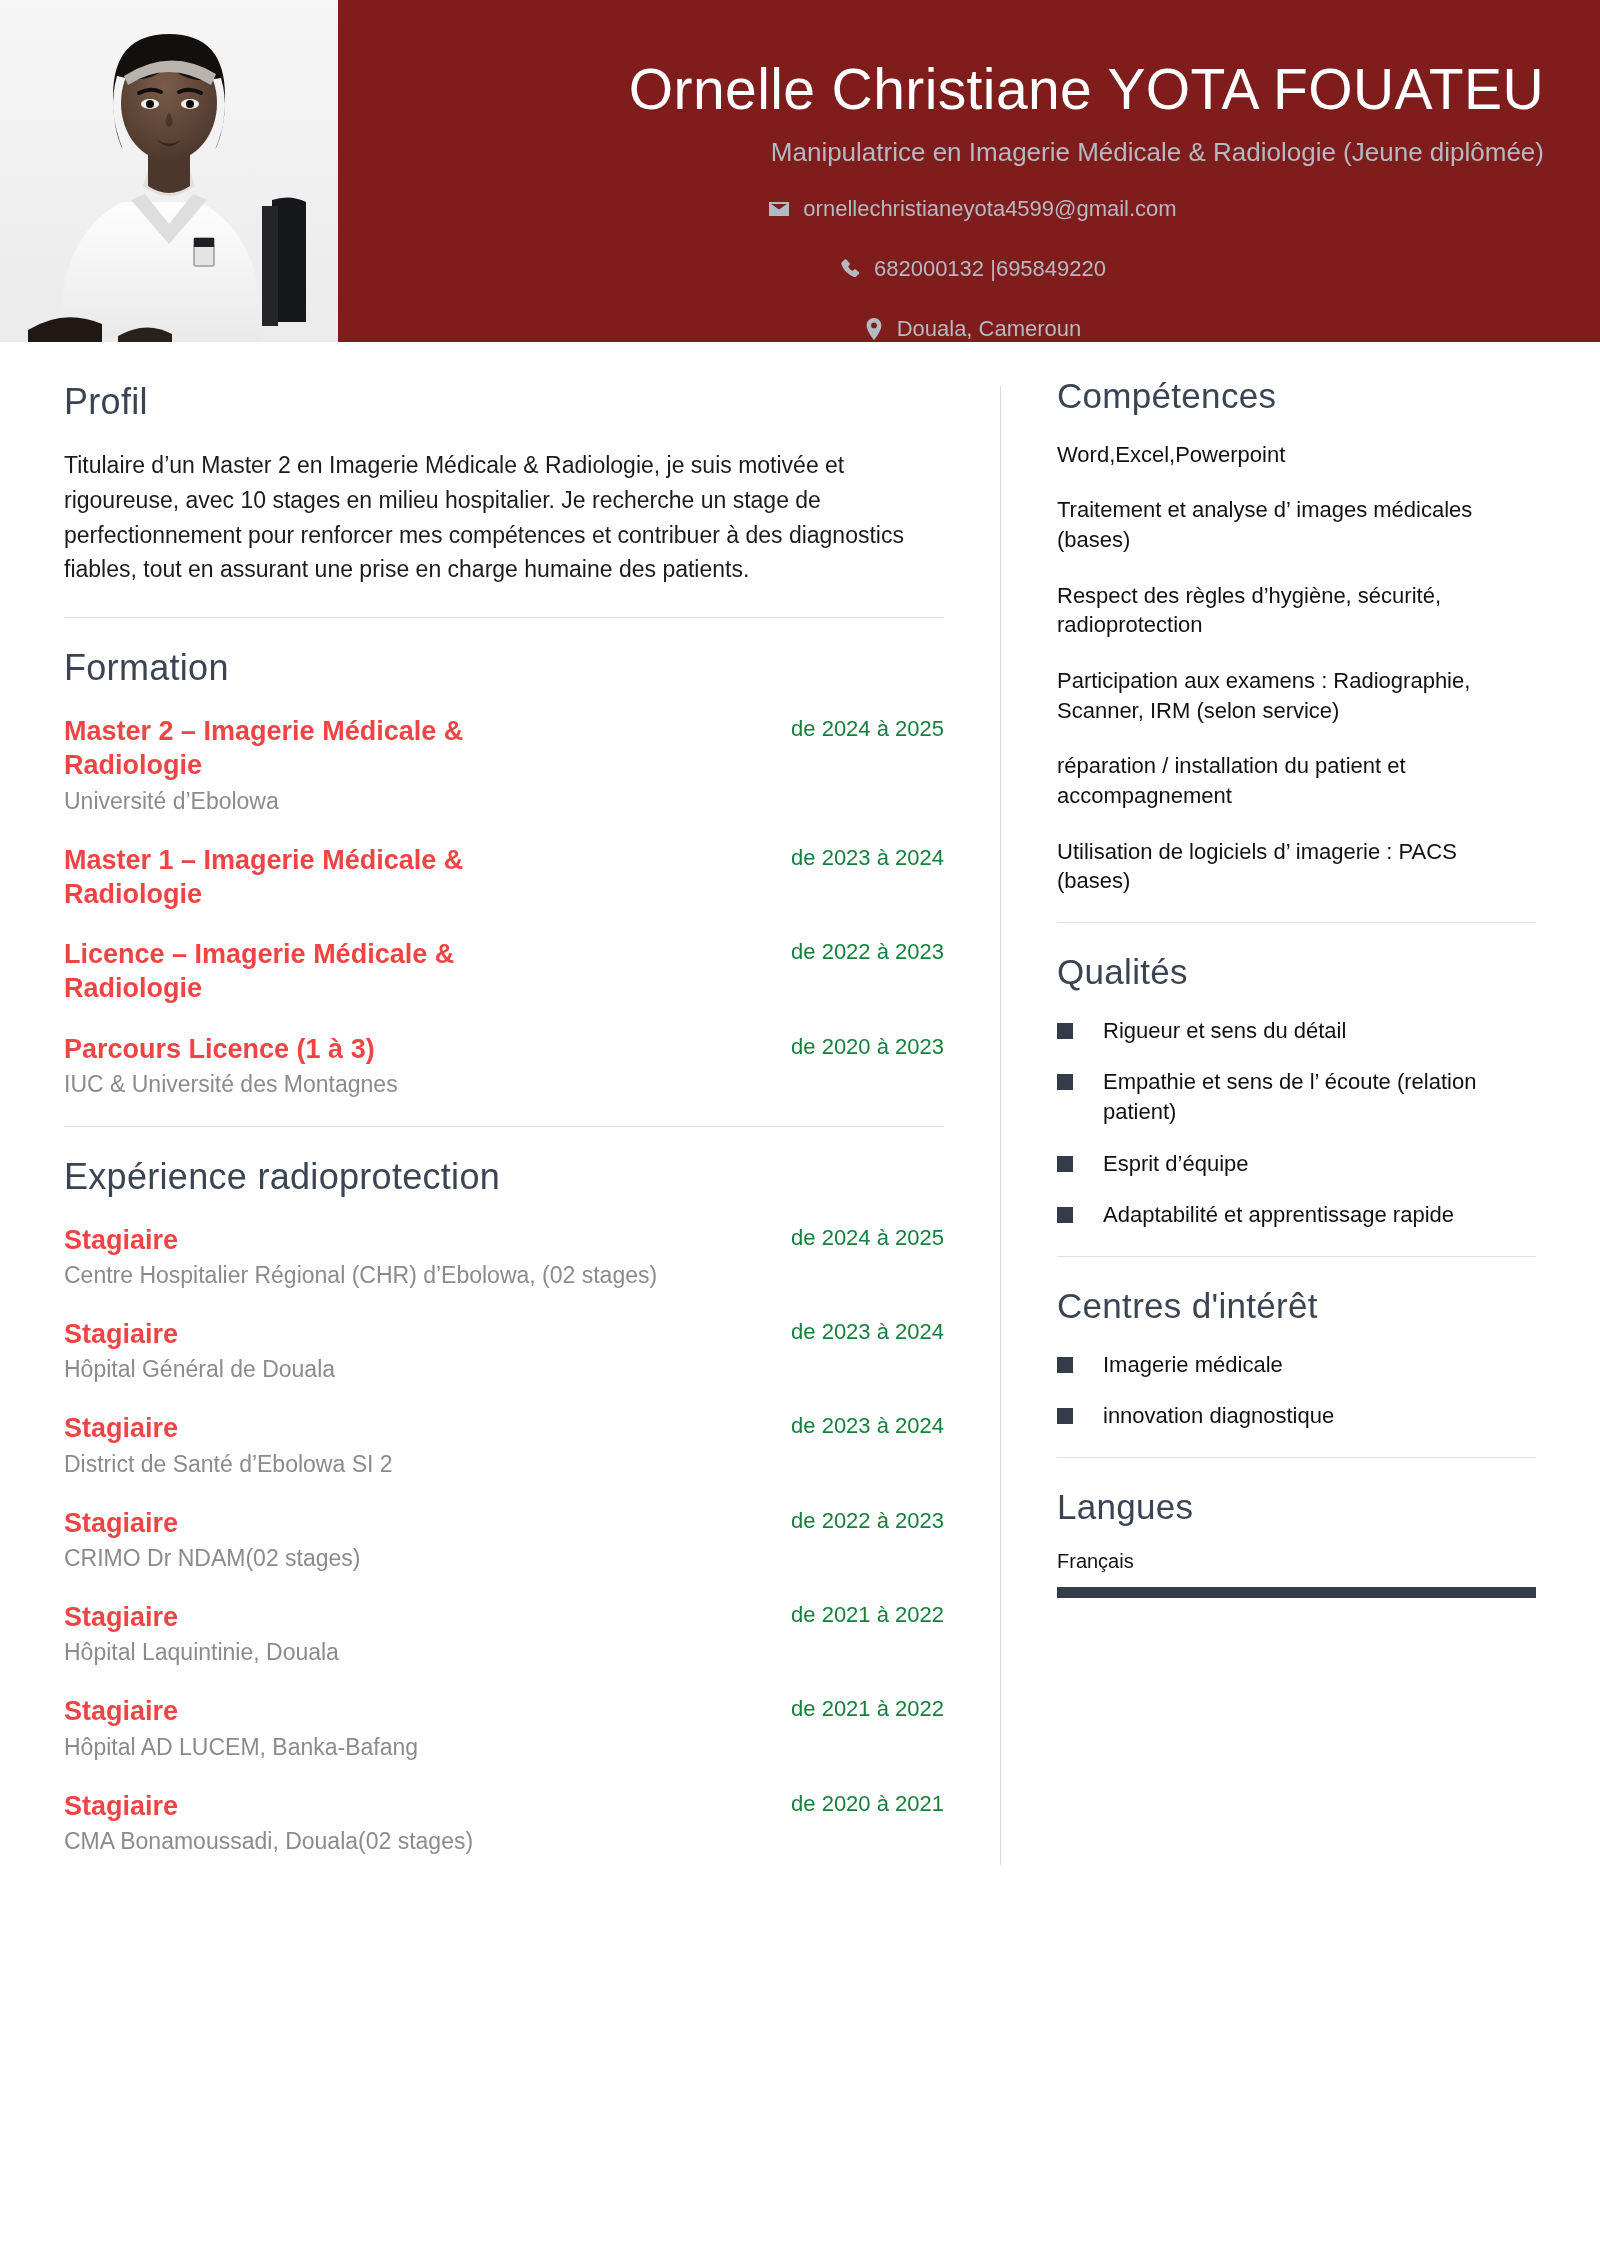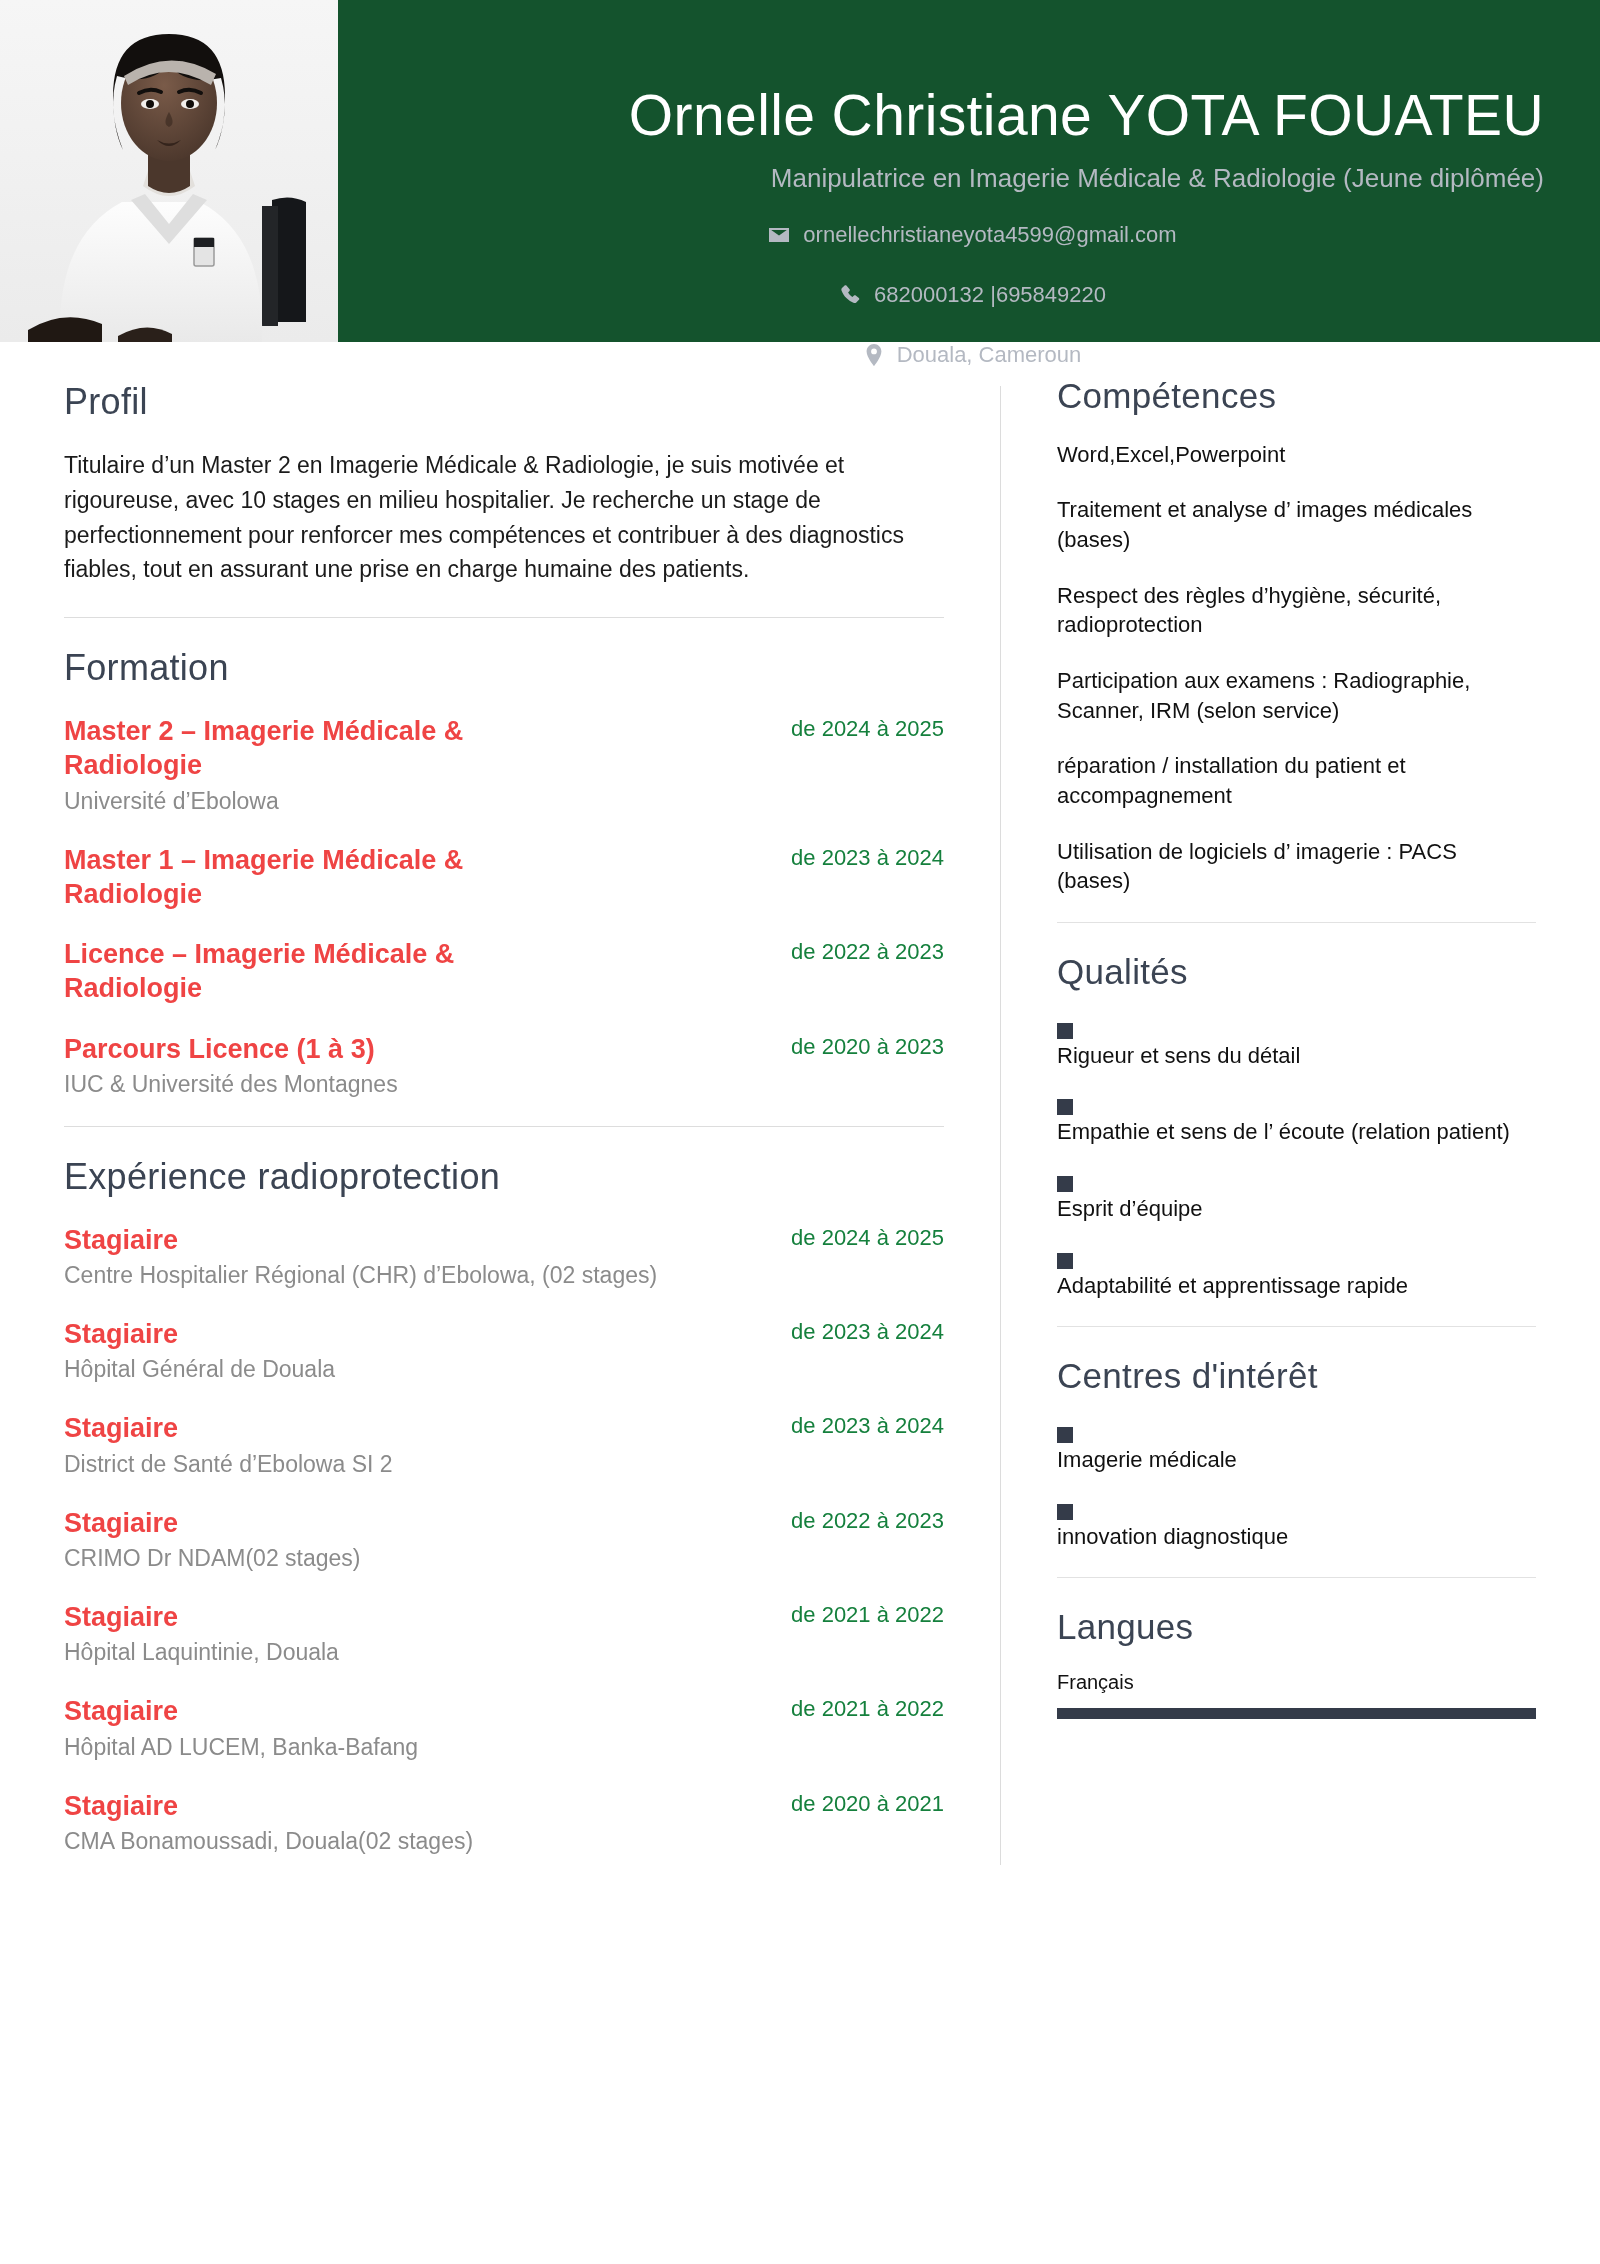--- a/index.html
+++ b/index.html
@@ -30,26 +30,26 @@
     height: 342px;
     flex: 0 0 338px;
     background: #f3f3f3;
     overflow: hidden;
     position: relative;
   }
   .photo-svg { display: block; width: 100%; height: 100%; }
 
   .header-body {
     flex: 1 1 auto;
-    background: #14532d;
+    background: #7f1d1d;
     padding: 56px 56px 0 62px;
     box-sizing: border-box;
     display: flex;
     flex-direction: column;
-    justify-content: flex-start;
+    justify-content: flex-end;
   }
   .name {
     color: #ffffff;
     font-size: 57px;
     font-weight: 400;
     letter-spacing: 0.4px;
     line-height: 1.12;
     text-align: right;
     margin: 28px 0 0 0;
     white-space: nowrap;
@@ -168,26 +168,25 @@
     font-size: 22px;
     line-height: 1.35;
     color: #111111;
     margin-bottom: 26px;
   }
   .skill-item:last-child { margin-bottom: 4px; }
 
   .bullet-item {
     display: flex;
     align-items: flex-start;
-    gap: 2px;
+    gap: 30px;
     font-size: 22px;
     line-height: 1.35;
     color: #111111;
     margin-bottom: 22px;
-    flex-direction: column;
   }
   .bullet-sq {
     width: 16px;
     height: 16px;
     background: #343b49;
     flex: 0 0 16px;
     margin-top: 7px;
   }
 
   .lang-name {

